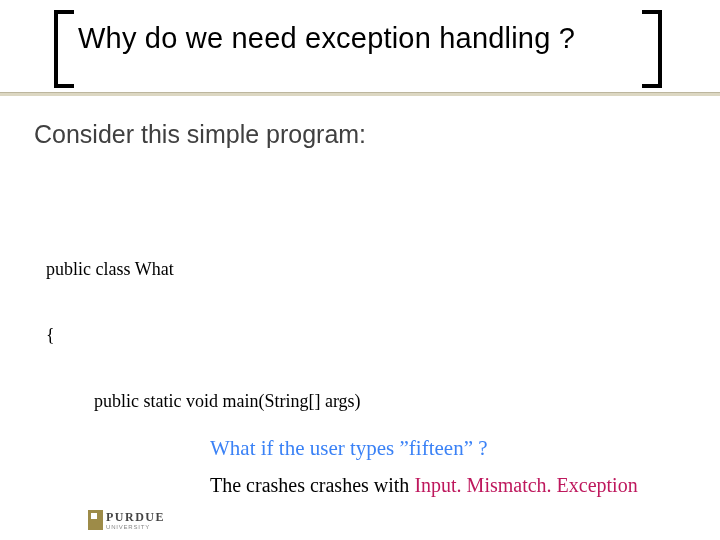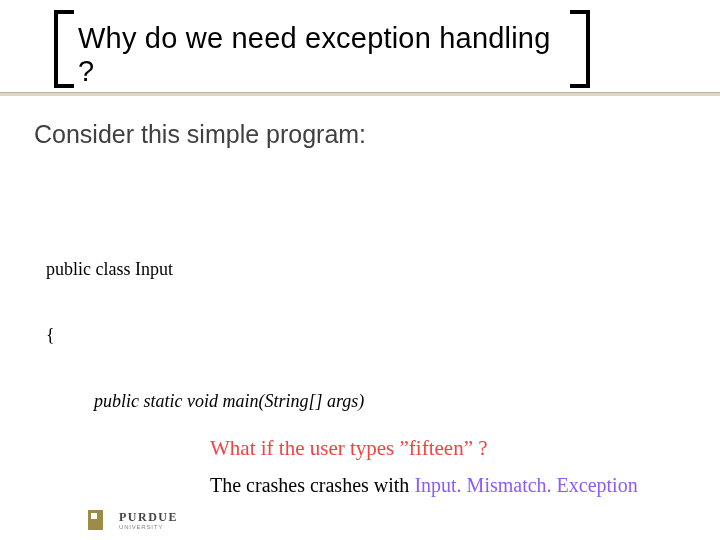--- a/index.html
+++ b/index.html
@@ -9,21 +9,21 @@
     height: 540px;
     background: #fff;
     font-family: Arial, Helvetica, sans-serif;
     overflow: hidden;
     position: relative;
   }
   .title-wrap {
     position: absolute;
     top: 30px;
     left: 54px;
-    width: 536px;
+    width: 608px;
     height: 52px;
   }
   .bracket {
     position: absolute;
     top: -20px;
     width: 16px;
     height: 70px;
     border-top: 4px solid #000;
     border-bottom: 4px solid #000;
   }
@@ -82,47 +82,47 @@
     margin-bottom: 12px;
   }
   .code {
     font-family: "Times New Roman", Times, serif;
     font-size: 18px;
     line-height: 1.22;
     color: #000;
     white-space: pre;
     margin-left: 12px;
   }
-  .indent1 { margin-left: 48px; font-style: italic; }
+  .indent1 { margin-left: 48px; }
   .qa {
     position: absolute;
     top: 436px;
     left: 210px;
     font-family: "Times New Roman", Times, serif;
     font-size: 21px;
-    color: #ef4444;
+    color: #3b82f6;
   }
   .qa2 {
     position: absolute;
     top: 474px;
     left: 210px;
     font-family: "Times New Roman", Times, serif;
     font-size: 20px;
     color: #000;
   }
   .exc {
-    color: #8b5cf6;
+    color: #be185d;
   }
   .logo {
     position: absolute;
     bottom: 10px;
     left: 88px;
     display: flex;
     align-items: center;
-    gap: 16px;
+    gap: 3px;
   }
   .logo-p {
     width: 15px;
     height: 20px;
     background: #9d8b48;
     position: relative;
   }
   .logo-p::after {
     content: "";
     position: absolute;
@@ -155,21 +155,21 @@
   <div class="title">Why do we need exception handling ?</div>
 </div>
 
 <div class="hr-rule"></div>
 
 <div class="content">
   <div class="subtext">Consider this simple program:</div>
 
   <div class="code">
     <div style="height:10px"></div>
-    <div>public class Input</div>
+    <div>public class What</div>
     <div>{</div>
     <div class="indent1">public static void main(String[] args)</div>
     
     
     
     
     
     
     
     

